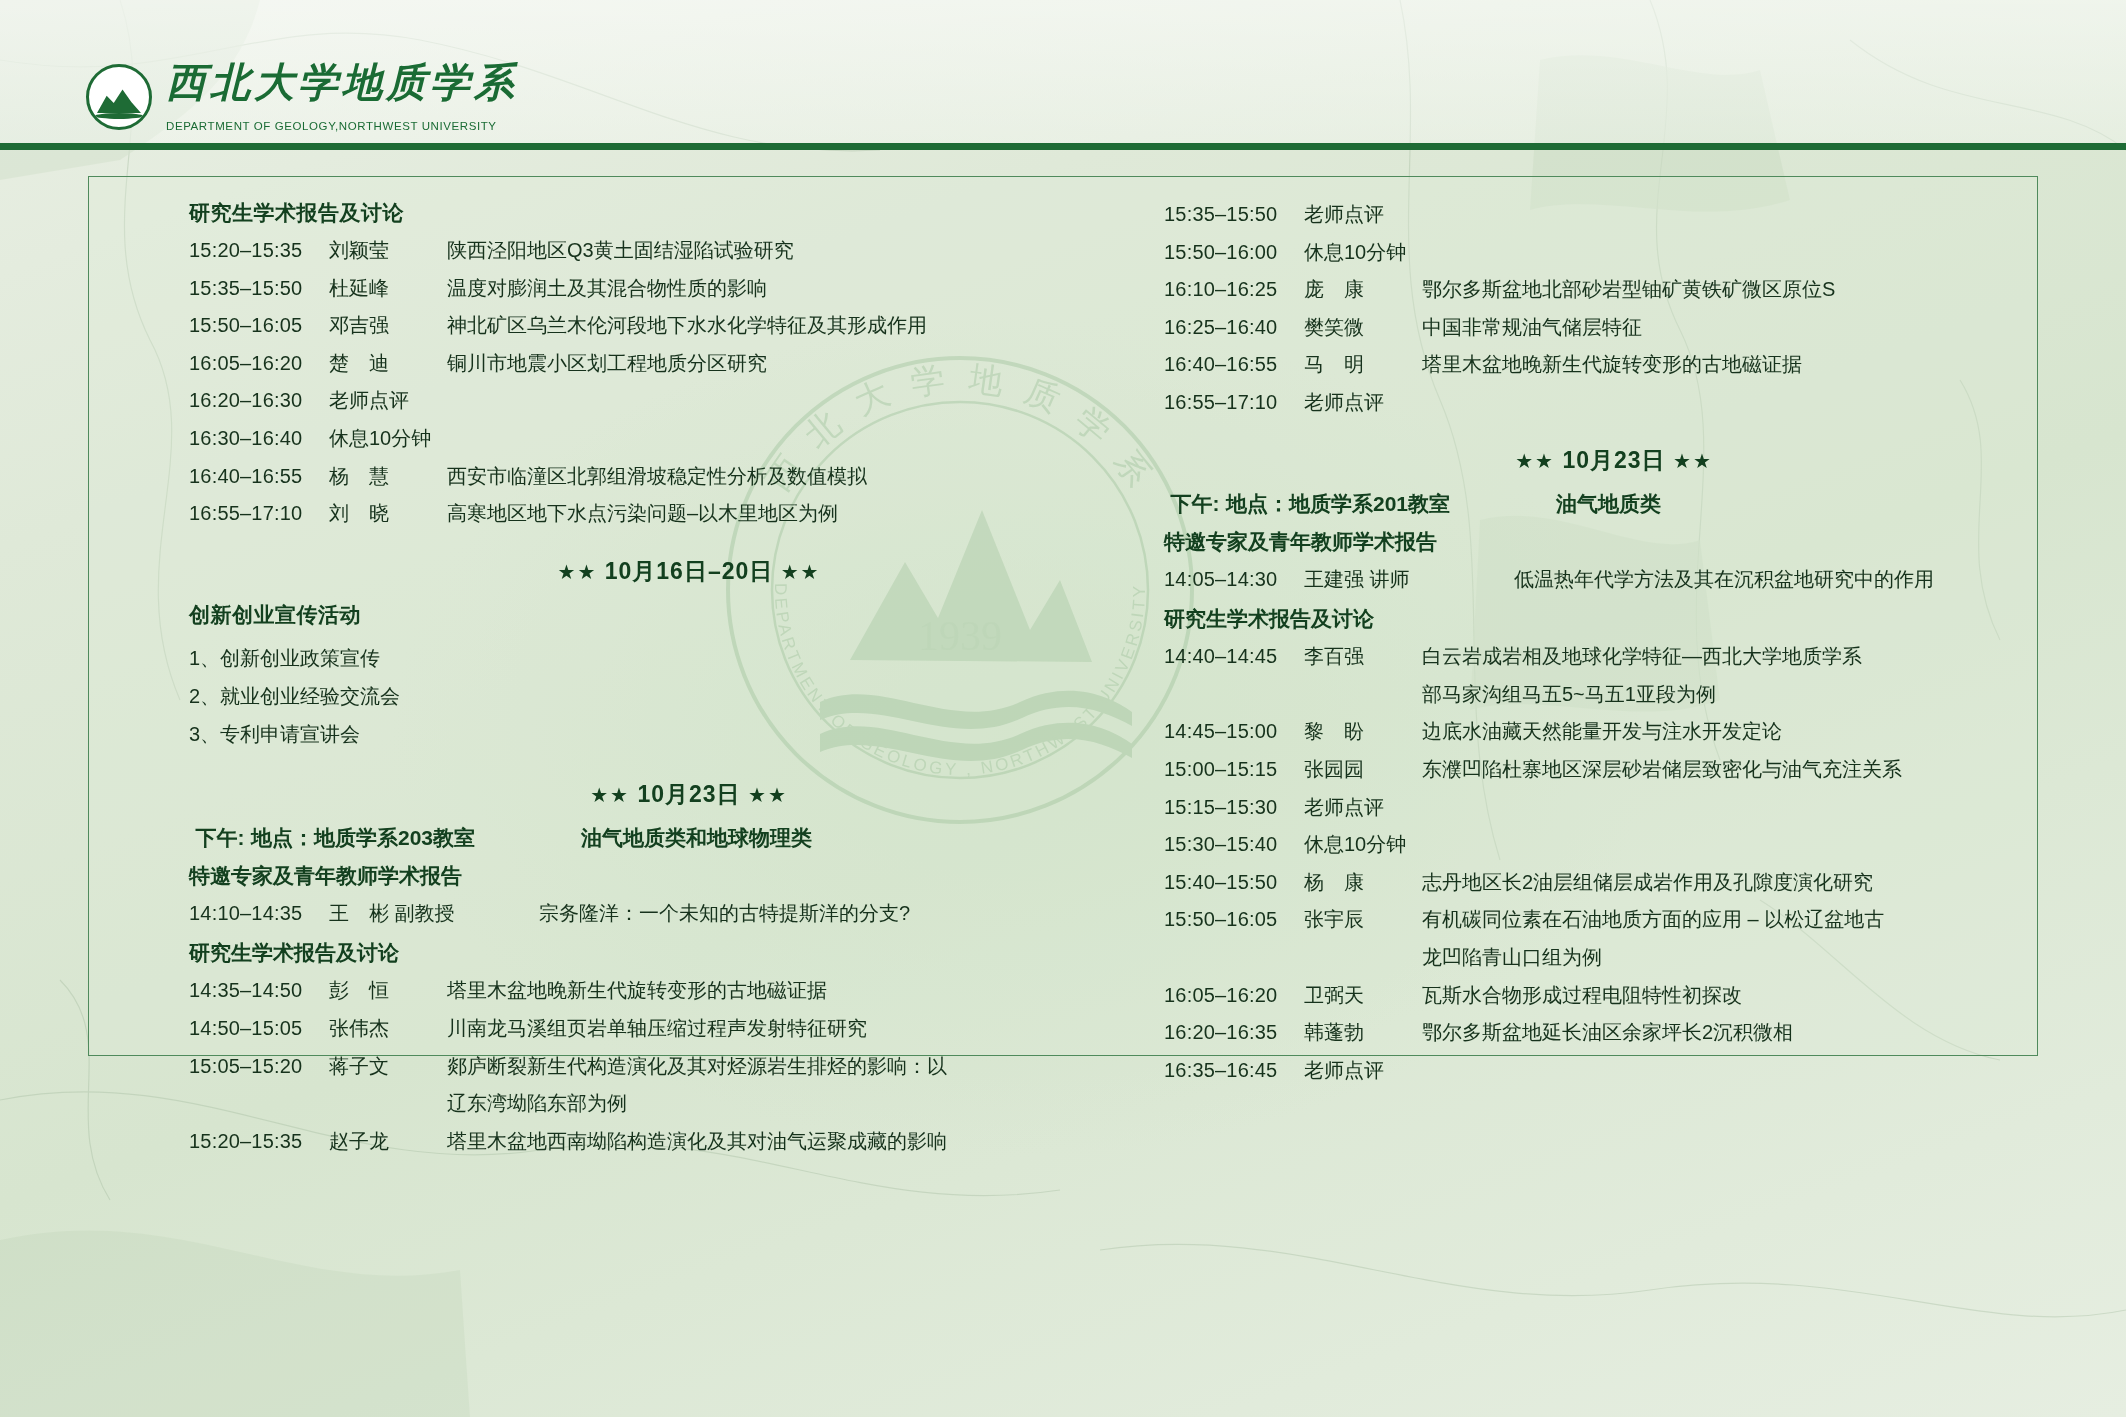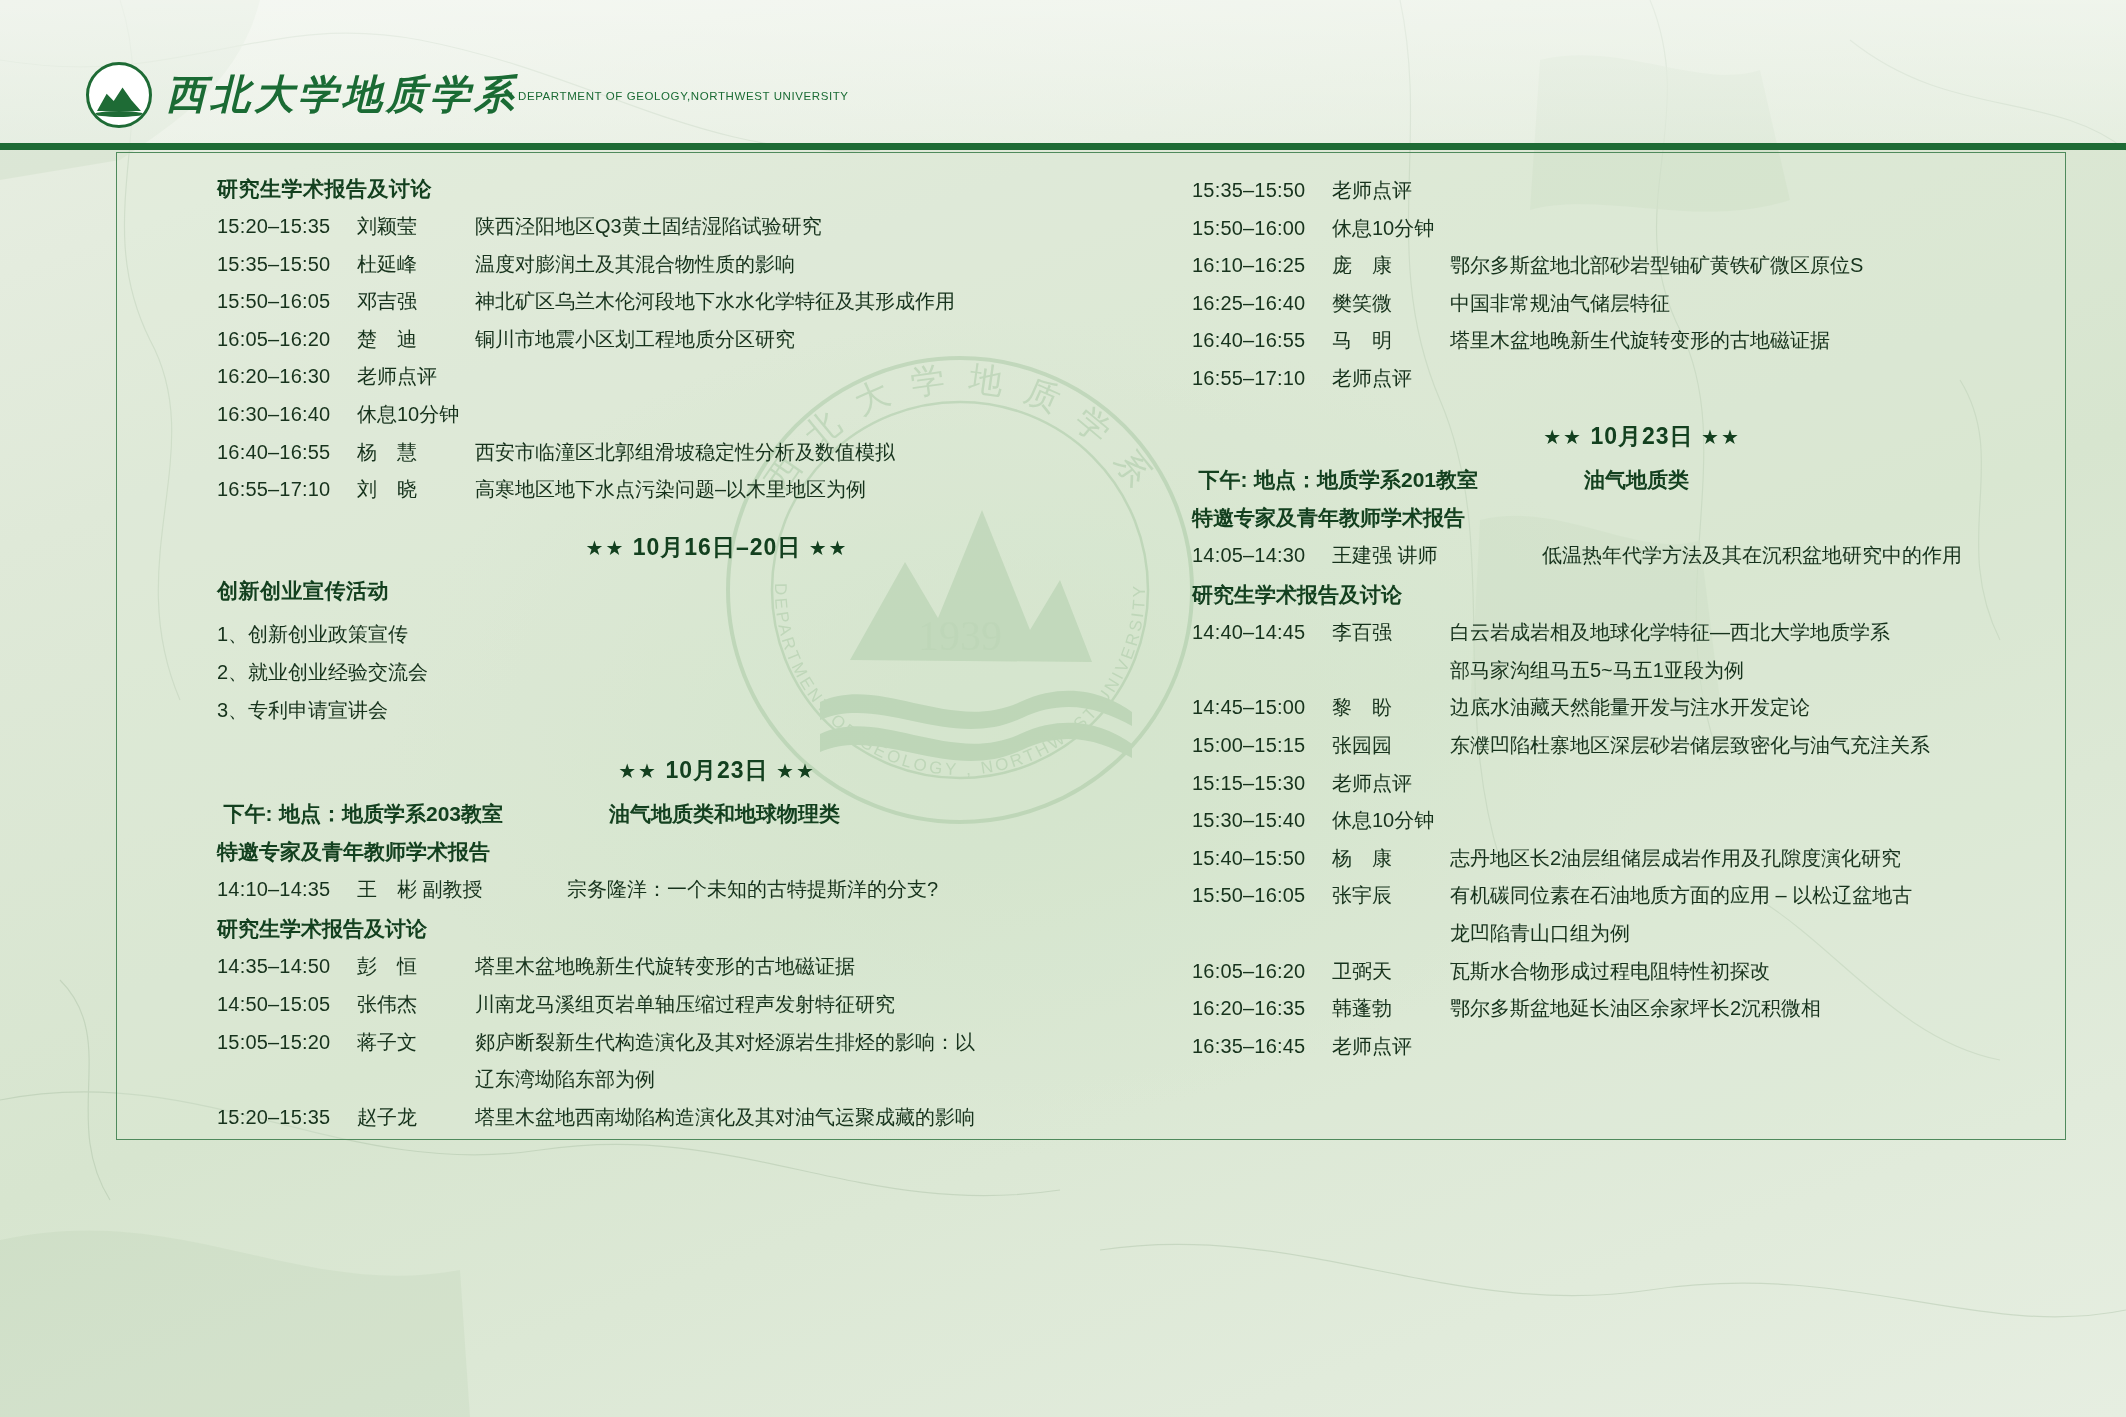--- a/index.html
+++ b/index.html
@@ -70,21 +70,21 @@
   }
   .logo-seal .wave {
     position: absolute;
     left: 6px; right: 6px; bottom: 8px;
     height: 6px;
     background: #1e6b35;
     border-radius: 50%;
   }
   .logo-text {
     display: flex;
-    flex-direction: row;
+    flex-direction: column;
     justify-content: center;
   }
   .logo-cn {
     font-size: 40px;
     font-weight: bold;
     color: #1a6b34;
     letter-spacing: 4px;
     font-family: "Liberation Serif", "DejaVu Serif", serif;
     font-style: italic;
     line-height: 1.05;
@@ -104,27 +104,26 @@
     width: 520px;
     height: 520px;
     opacity: 0.40;
     pointer-events: none;
   }
 
   
   .frame {
     position: absolute;
     left: 88px;
-    top: 152px;
+    top: 176px;
     width: 1950px;
-    height: 988px;
+    height: 880px;
     border: 1.5px solid #4f8a5c;
     box-sizing: border-box;
     background: rgba(222,235,214,0.30);
-    margin-left: 28px;
   }
 
   .col {
     position: absolute;
     top: 0;
   }
   .col-left { left: 100px; width: 1000px; top: 22px; }
   .col-right { left: 1075px; width: 900px; top: 22px; }
 
   .sec-title {

